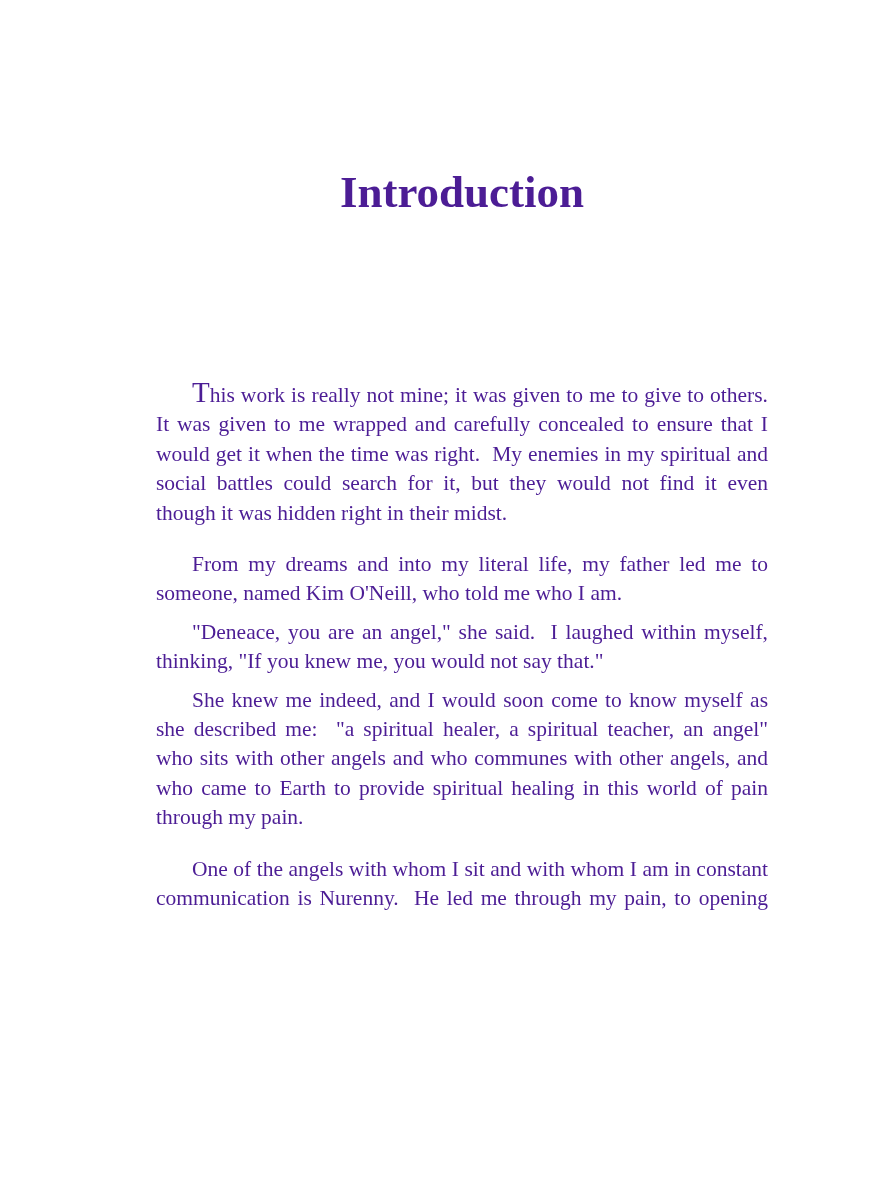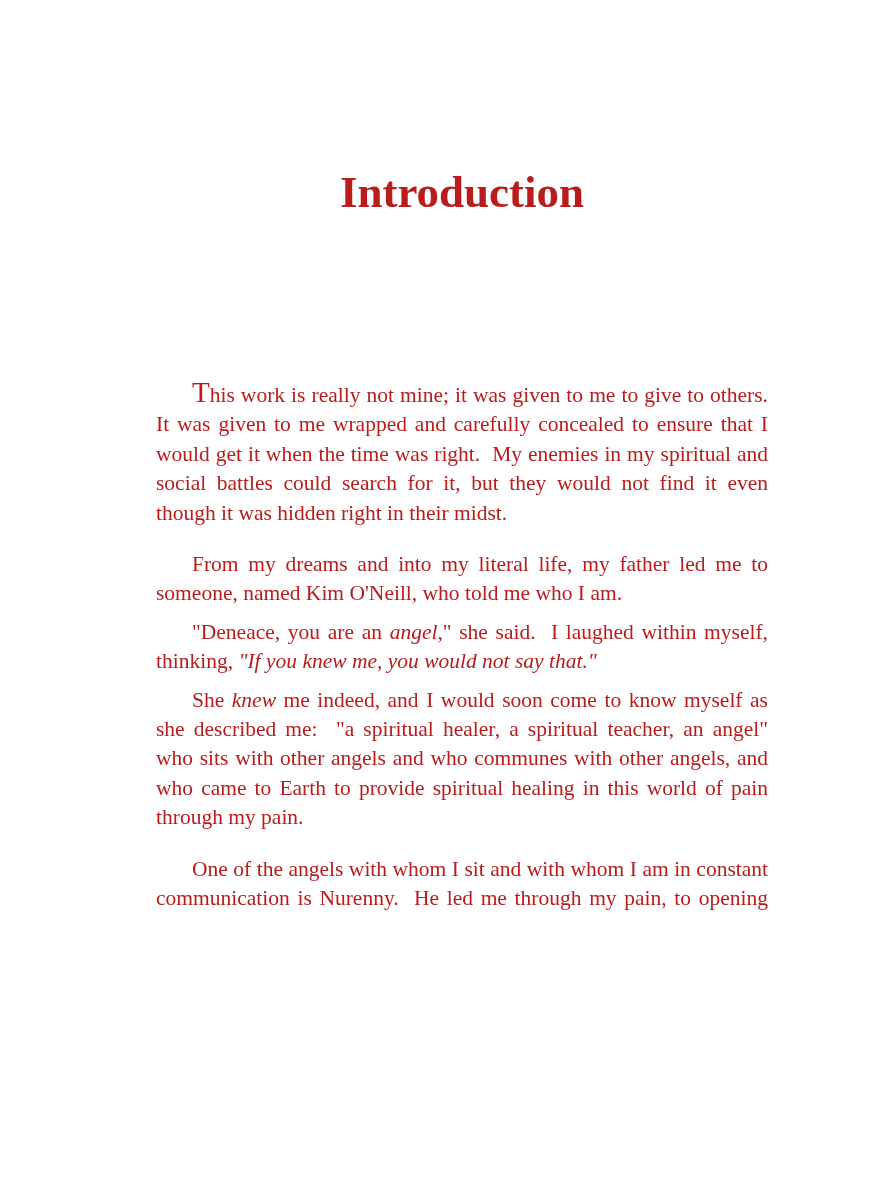--- a/index.html
+++ b/index.html
@@ -7,21 +7,21 @@
     padding: 0;
     background: #ffffff;
   }
   .page {
     position: relative;
     width: 884px;
     height: 919px;
     background: #ffffff;
     overflow: hidden;
     font-family: "Liberation Serif", "DejaVu Serif", serif;
-    color: #b91c1c;
+    color: #4c1d95;
   }
   .content {
     position: absolute;
     left: 147px;
     top: 0;
     width: 630px;
   }
   h1.chapter-title {
     margin: 166px 0 0 0;
     padding: 0;
@@ -45,21 +45,20 @@
   }
   p.para.spaced {
     margin-top: 22px;
   }
   .run-initial {
     font-size: 29px;
     line-height: 0;
     font-weight: normal;
   }
   .run-italic {
-    font-style: italic;
   }
 </style>
 </head>
 <body>
 
 <div class="page">
   <div class="content">
     <h1 class="chapter-title">Introduction</h1>
     <div class="body-text" id="body-text"><p class="para"><span class="run-initial">T</span><span class="run-normal">his work is really not mine; it was given to me to give to others.  It was given to me wrapped and carefully concealed to ensure that I would get it when the time was right.  My enemies in my spiritual and social battles could search for it, but they would not find it even though it was hidden right in their midst.</span></p><p class="para spaced"><span class="run-normal">From my dreams and into my literal life, my father led me to someone, named Kim O'Neill, who told me who I am.</span></p><p class="para"><span class="run-normal">"Deneace, you are an </span><span class="run-italic">angel</span><span class="run-normal">," she said.  I laughed within myself, thinking, </span><span class="run-italic">"If you knew me, you would not say that."</span></p><p class="para"><span class="run-normal">She </span><span class="run-italic">knew</span><span class="run-normal"> me indeed, and I would soon come to know myself as she described me:  "a spiritual healer, a spiritual teacher, an angel" who sits with other angels and who communes with other angels, and who came to Earth to provide spiritual healing in this world of pain through my pain.</span></p><p class="para spaced"><span class="run-normal">One of the angels with whom I sit and with whom I am in constant communication is Nurenny.  He led me through my pain, to opening up communication with the beings in my life who have been in it from before I came here—beings who know more about me than I can even begin to imagine about myself.  He led me to use my life as a testament to one's spirit-being and the need for spiritual healing when I didn't even know I needed to be healed, when I didn't even know that I </span><span class="run-italic">could</span><span class="run-normal"> be healed.</span></p></div>
   </div>

